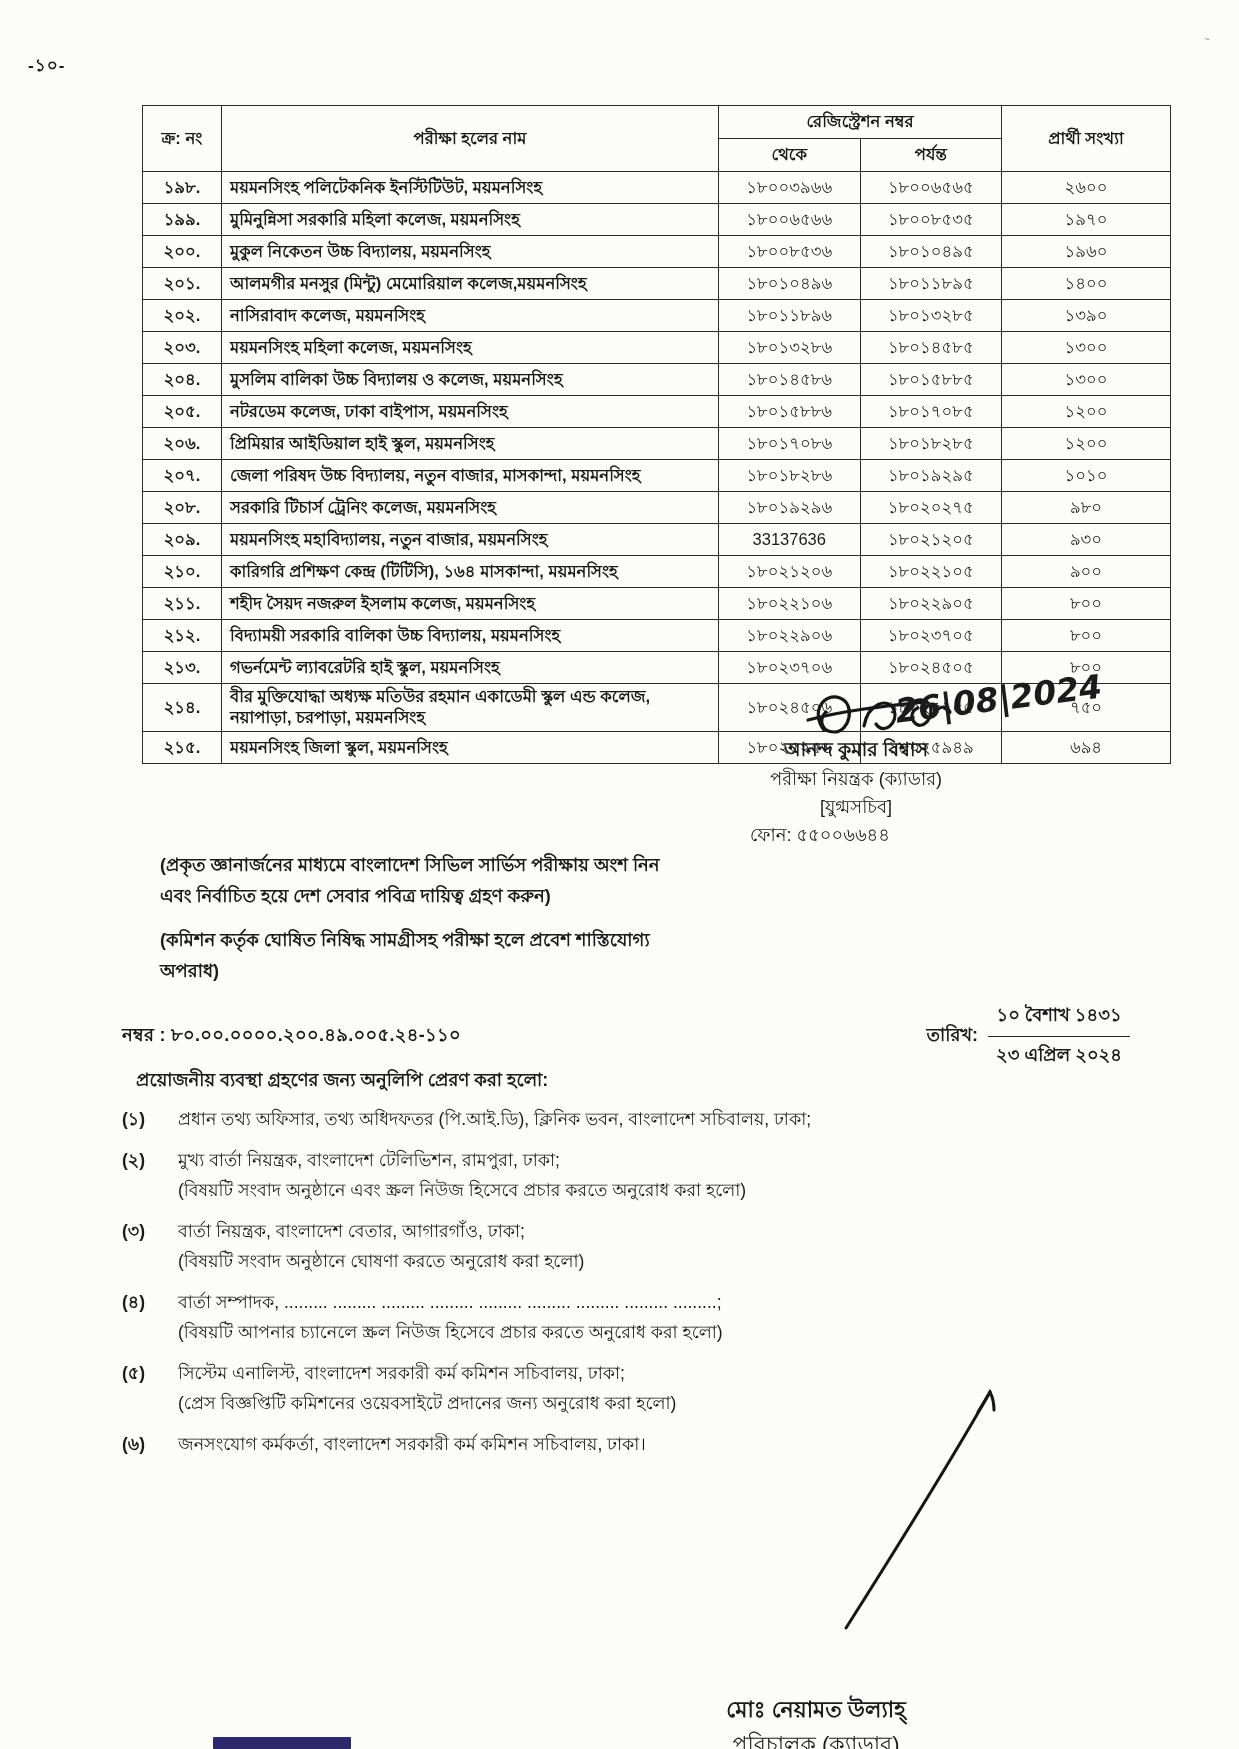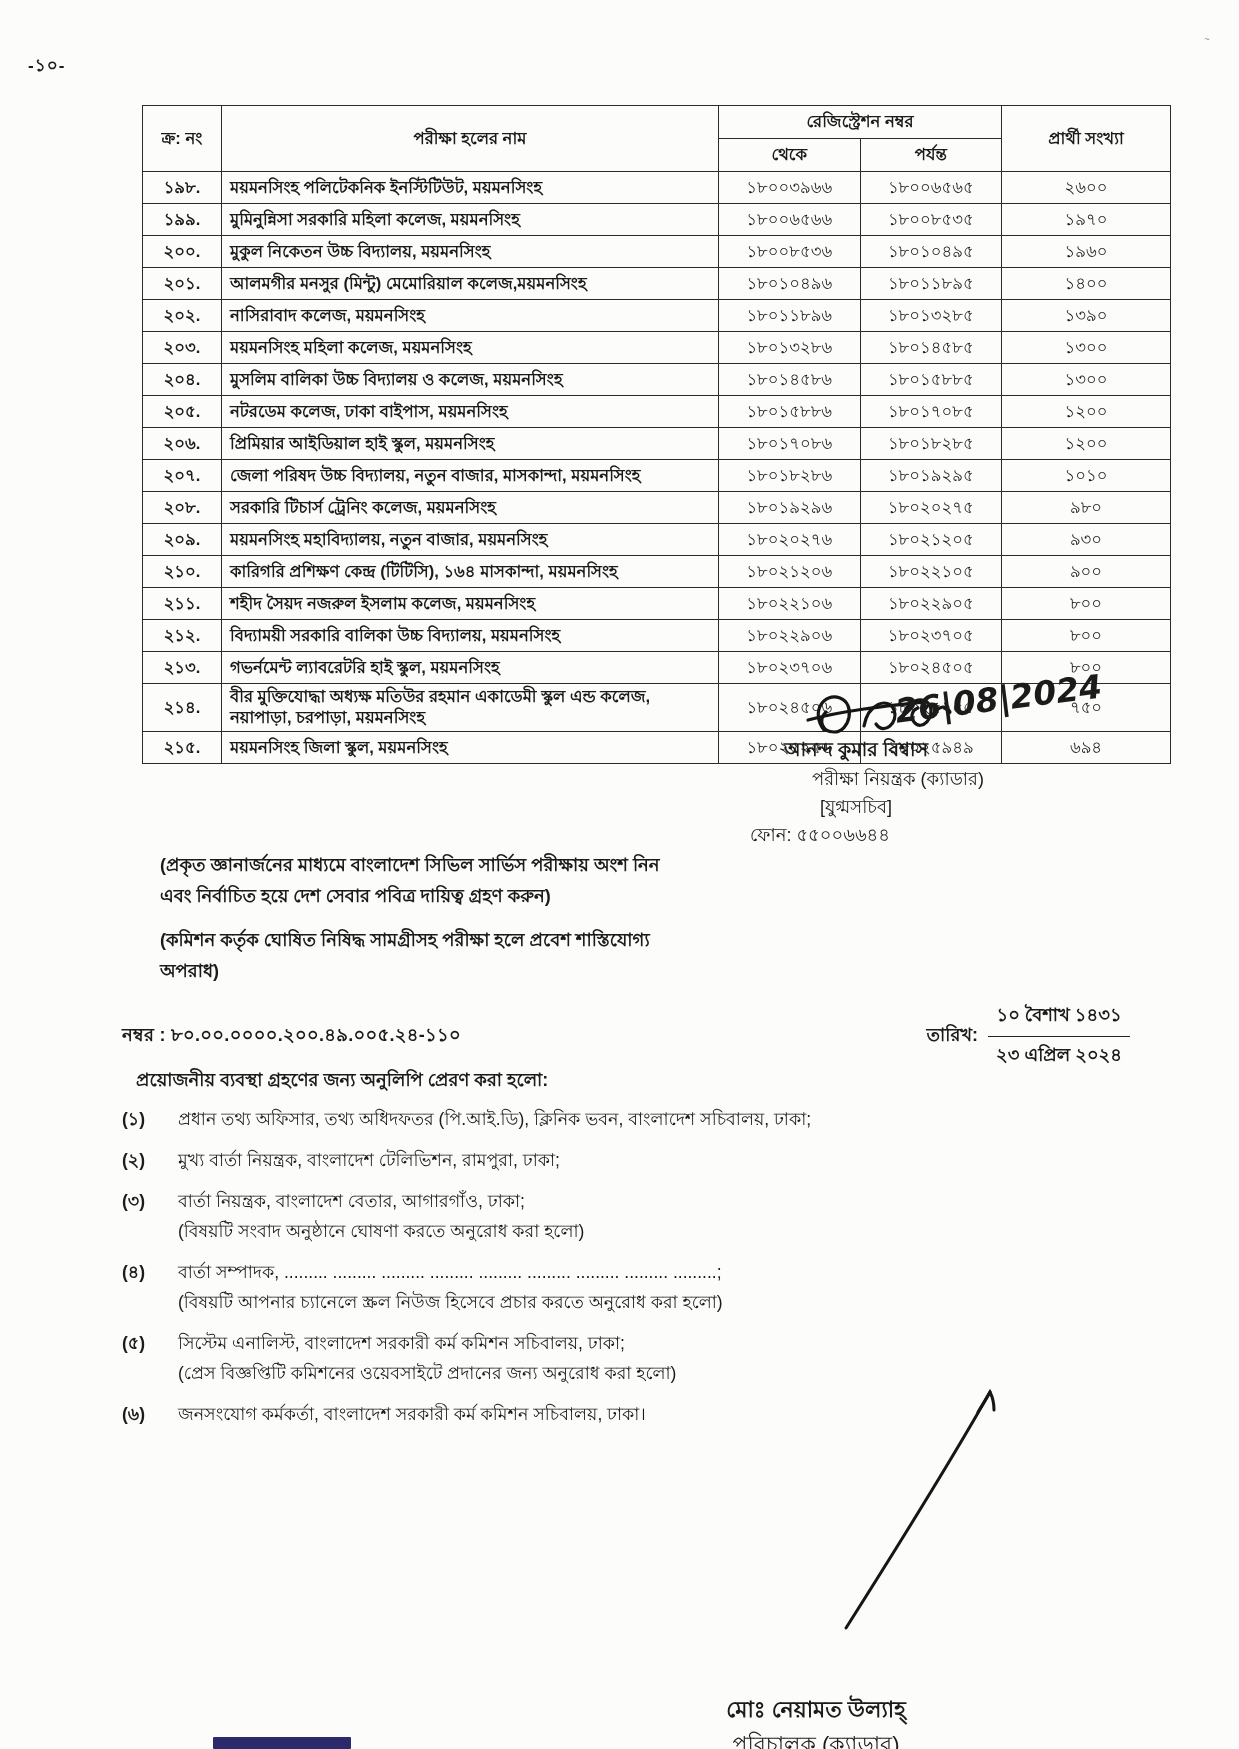--- a/index.html
+++ b/index.html
@@ -42,21 +42,21 @@
     font-size:33px;font-style:italic;font-weight:600;
     transform:rotate(-7deg);transform-origin:left top;
     font-family:"DejaVu Sans","Liberation Sans",sans-serif;
     white-space:nowrap;
   }
   .controller{
     position:absolute;left:728px;top:740px;width:256px;
     text-align:center;font-size:18px;line-height:1.0;
   }
   .controller .name{font-weight:700;font-size:19px;margin-bottom:11px;}
-  .controller .role{margin-bottom:10px;text-align:right;}
+  .controller .role{margin-bottom:10px;}
   .controller .desig{margin-bottom:10px;}
   .controller .phone{text-align:left;padding-left:22px;}
   
   .notices{
     position:absolute;left:160px;top:850px;width:528px;
     font-size:18px;font-weight:600;line-height:31px;
   }
   .notices .note-line{margin-bottom:13px;}
   
   .memo-row{
@@ -195,21 +195,21 @@
         <tr>
           <td class="c-serial">২০৮.</td>
           <td class="c-hall">সরকারি টিচার্স ট্রেনিং কলেজ, ময়মনসিংহ</td>
           <td class="c-reg_from">১৮০১৯২৯৬</td>
           <td class="c-reg_to">১৮০২০২৭৫</td>
           <td class="c-candidates">৯৮০</td>
         </tr>
         <tr>
           <td class="c-serial">২০৯.</td>
           <td class="c-hall">ময়মনসিংহ মহাবিদ্যালয়, নতুন বাজার, ময়মনসিংহ</td>
-          <td class="c-reg_from">১৮০২০২৭৬</td>
+          <td class="c-reg_from">33137636</td>
           <td class="c-reg_to">১৮০২১২০৫</td>
           <td class="c-candidates">৯৩০</td>
         </tr>
         <tr>
           <td class="c-serial">২১০.</td>
           <td class="c-hall">কারিগরি প্রশিক্ষণ কেন্দ্র (টিটিসি), ১৬৪ মাসকান্দা, ময়মনসিংহ</td>
           <td class="c-reg_from">১৮০২১২০৬</td>
           <td class="c-reg_to">১৮০২২১০৫</td>
           <td class="c-candidates">৯০০</td>
         </tr>
@@ -293,20 +293,21 @@
       <div class="copy-item">
         <div class="copy-no">(১)</div>
         <div class="copy-body">
           <div class="copy-main">প্রধান তথ্য অফিসার, তথ্য অধিদফতর (পি.আই.ডি), ক্লিনিক ভবন, বাংলাদেশ সচিবালয়, ঢাকা;</div>
         </div>
       </div>
       <div class="copy-item">
         <div class="copy-no">(২)</div>
         <div class="copy-body">
           <div class="copy-main">মুখ্য বার্তা নিয়ন্ত্রক, বাংলাদেশ টেলিভিশন, রামপুরা, ঢাকা;</div>
+          <div class="copy-note">(বিষয়টি সংবাদ অনুষ্ঠানে এবং স্ক্রল নিউজ হিসেবে প্রচার করতে অনুরোধ করা হলো)</div>
         </div>
       </div>
       <div class="copy-item">
         <div class="copy-no">(৩)</div>
         <div class="copy-body">
           <div class="copy-main">বার্তা নিয়ন্ত্রক, বাংলাদেশ বেতার, আগারগাঁও, ঢাকা;</div>
           <div class="copy-note">(বিষয়টি সংবাদ অনুষ্ঠানে ঘোষণা করতে অনুরোধ করা হলো)</div>
         </div>
       </div>
       <div class="copy-item">

